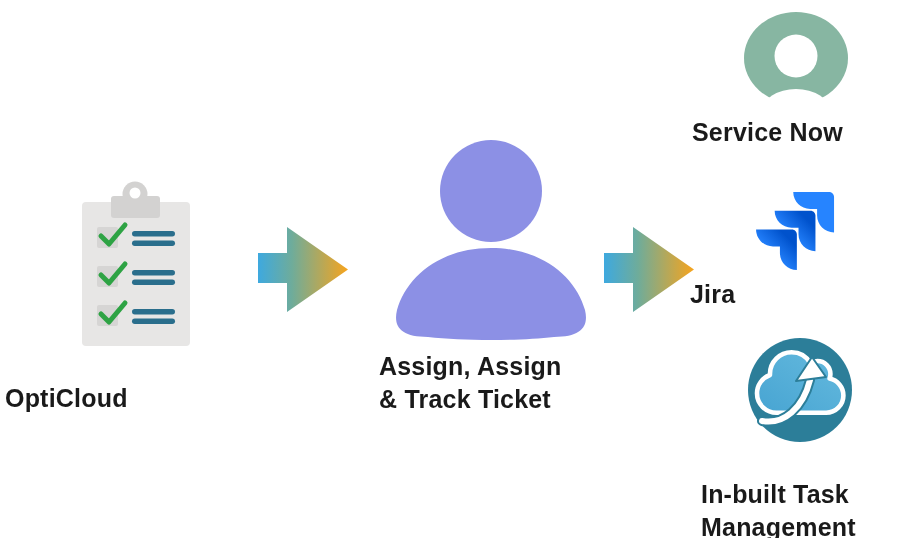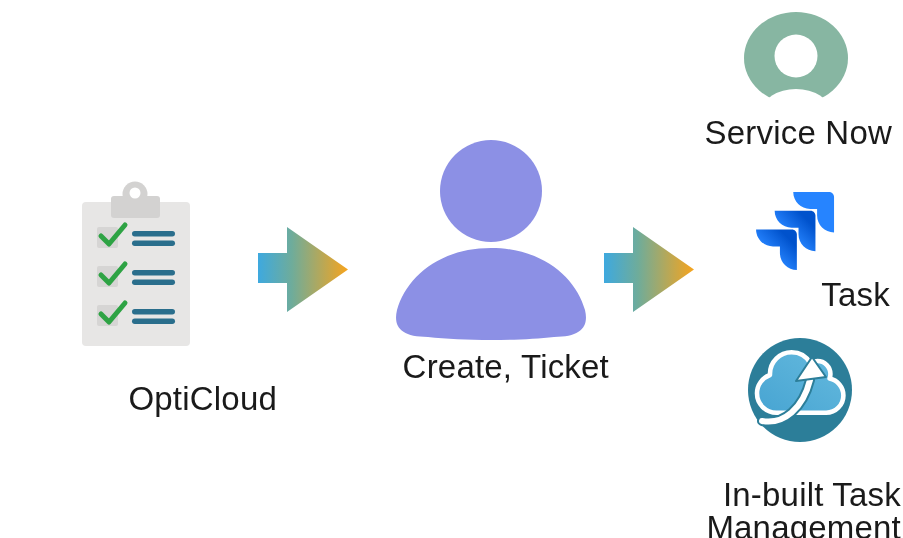--- a/index.html
+++ b/index.html
@@ -6,24 +6,24 @@
   .stage{
     position:relative;
     width:903px;height:538px;
     background:var(--page-bg,#fff);
     font-family:"Liberation Sans", sans-serif;
     overflow:hidden;
   }
   .abs{position:absolute;}
   .label{
     position:absolute;
-    text-align:right;
-    font-weight:400;
+    text-align:left;
+    font-weight:700;
     color:var(--text,#1a1a1a);
-    font-size:33px;
+    font-size:25px;
     line-height:33px;
     letter-spacing:0.2px;
   }
   
   .person-fill{fill:var(--person-purple);}
   .sn-fill{fill:var(--servicenow-green);}
   .fill-white{fill:var(--page-bg,#fff);}
   .clip-fill{fill:var(--clipboard-clip);}
   .body-fill{fill:var(--clipboard-body);}
   .checkbox-fill{fill:var(--checkbox-fill);}
@@ -88,21 +88,22 @@
   <svg class="abs" style="left:258px;top:227px" width="90" height="85" viewBox="0 0 90 85">
     <path d="M0 26 H29 V0 L90 42.5 L29 85 V56 H0 Z" fill="url(#arrowGrad)"></path>
   </svg>
 
   <svg class="abs" style="left:388px;top:140px" width="205" height="200" viewBox="0 0 205 200">
     <circle class="person-fill" cx="103" cy="51" r="51"></circle>
     <path class="person-fill" d="M103 108 C 155 108 188 138 197 170 C 201 187 193 197 166 197 C 131 201 75 201 40 197 C 13 197 5 187 9 170 C 18 138 51 108 103 108 Z"></path>
   </svg>
 
   <div class="label" style="left:379px;top:350px;width:230px">
-    <div>Create, Ticket</div>
+    <div>Assign, Assign</div>
+    <div>&amp; Track Ticket</div>
   </div>
 
   <svg class="abs" style="left:604px;top:227px" width="90" height="85" viewBox="0 0 90 85">
     <path d="M0 26 H29 V0 L90 42.5 L29 85 V56 H0 Z" fill="url(#arrowGrad)"></path>
   </svg>
 
   <svg class="abs" style="left:744px;top:12px" width="104" height="92" viewBox="0 0 104 92">
     <ellipse class="sn-fill" cx="52" cy="46" rx="52" ry="46"></ellipse>
     <circle class="fill-white" cx="52" cy="44" r="21.5"></circle>
     <ellipse class="fill-white" cx="52" cy="99" rx="34" ry="22"></ellipse>
@@ -112,21 +113,21 @@
     <div>Service Now</div>
   </div>
 
   <svg class="abs" style="left:743px;top:179px" width="104" height="104" viewBox="0 0 128 128">
     <path class="jira-solid" d="M108.02 16H61.84c0 11.52 9.33 20.85 20.85 20.85h8.51v8.21c0 11.52 9.33 20.85 20.85 20.85V22c0-3.31-2.69-6-6.03-6z"></path>
     <path fill="url(#jiraGrad)" d="M85.15 39.04H38.96c0 11.52 9.33 20.85 20.85 20.85h8.51v8.21c0 11.52 9.33 20.85 20.85 20.85V45.04c0-3.31-2.69-6-6.02-6z"></path>
     <path fill="url(#jiraGrad)" d="M62.27 62.08H16.08c0 11.52 9.33 20.85 20.85 20.85h8.51v8.21c0 11.52 9.33 20.85 20.85 20.85V68.08c0-3.31-2.69-6-6.02-6z"></path>
   </svg>
 
   <div class="label" style="left:690px;top:278px;width:200px">
-    <div>Task</div>
+    <div>Jira</div>
   </div>
 
   <svg class="abs" style="left:748px;top:338px" width="104" height="104" viewBox="0 0 104 104">
     <circle class="task-circle-fill" cx="52" cy="52" r="52"></circle>
     <g transform="translate(9 10) scale(0.135)">
       <path class="cloud-stroke" fill="url(#cloudGrad)" stroke-width="34" stroke-linejoin="round" d="M537.6 226.6c4.1-10.7 6.4-22.4 6.4-34.6 0-53-43-96-96-96-19.7 0-38.1 6-53.3 16.2C367 64.2 315.3 32 256 32c-88.4 0-160 71.6-160 160 0 2.7.1 5.4.2 8.1C40.2 219.8 0 273.2 0 336c0 79.5 64.5 144 144 144h368c70.7 0 128-57.3 128-128 0-61.9-44-113.6-102.4-125.4z"></path>
     </g>
     <path class="swoosh-outline" d="M14 83 C 36 87 55 70 62 42" stroke-width="10" stroke-linecap="round"></path>
     <path class="swoosh" d="M14 83 C 36 87 55 70 62 42" stroke-width="6" stroke-linecap="round"></path>
     <polygon class="arrowhead" points="64,19 48,43 78,39" stroke-width="2" stroke-linejoin="round"></polygon>

